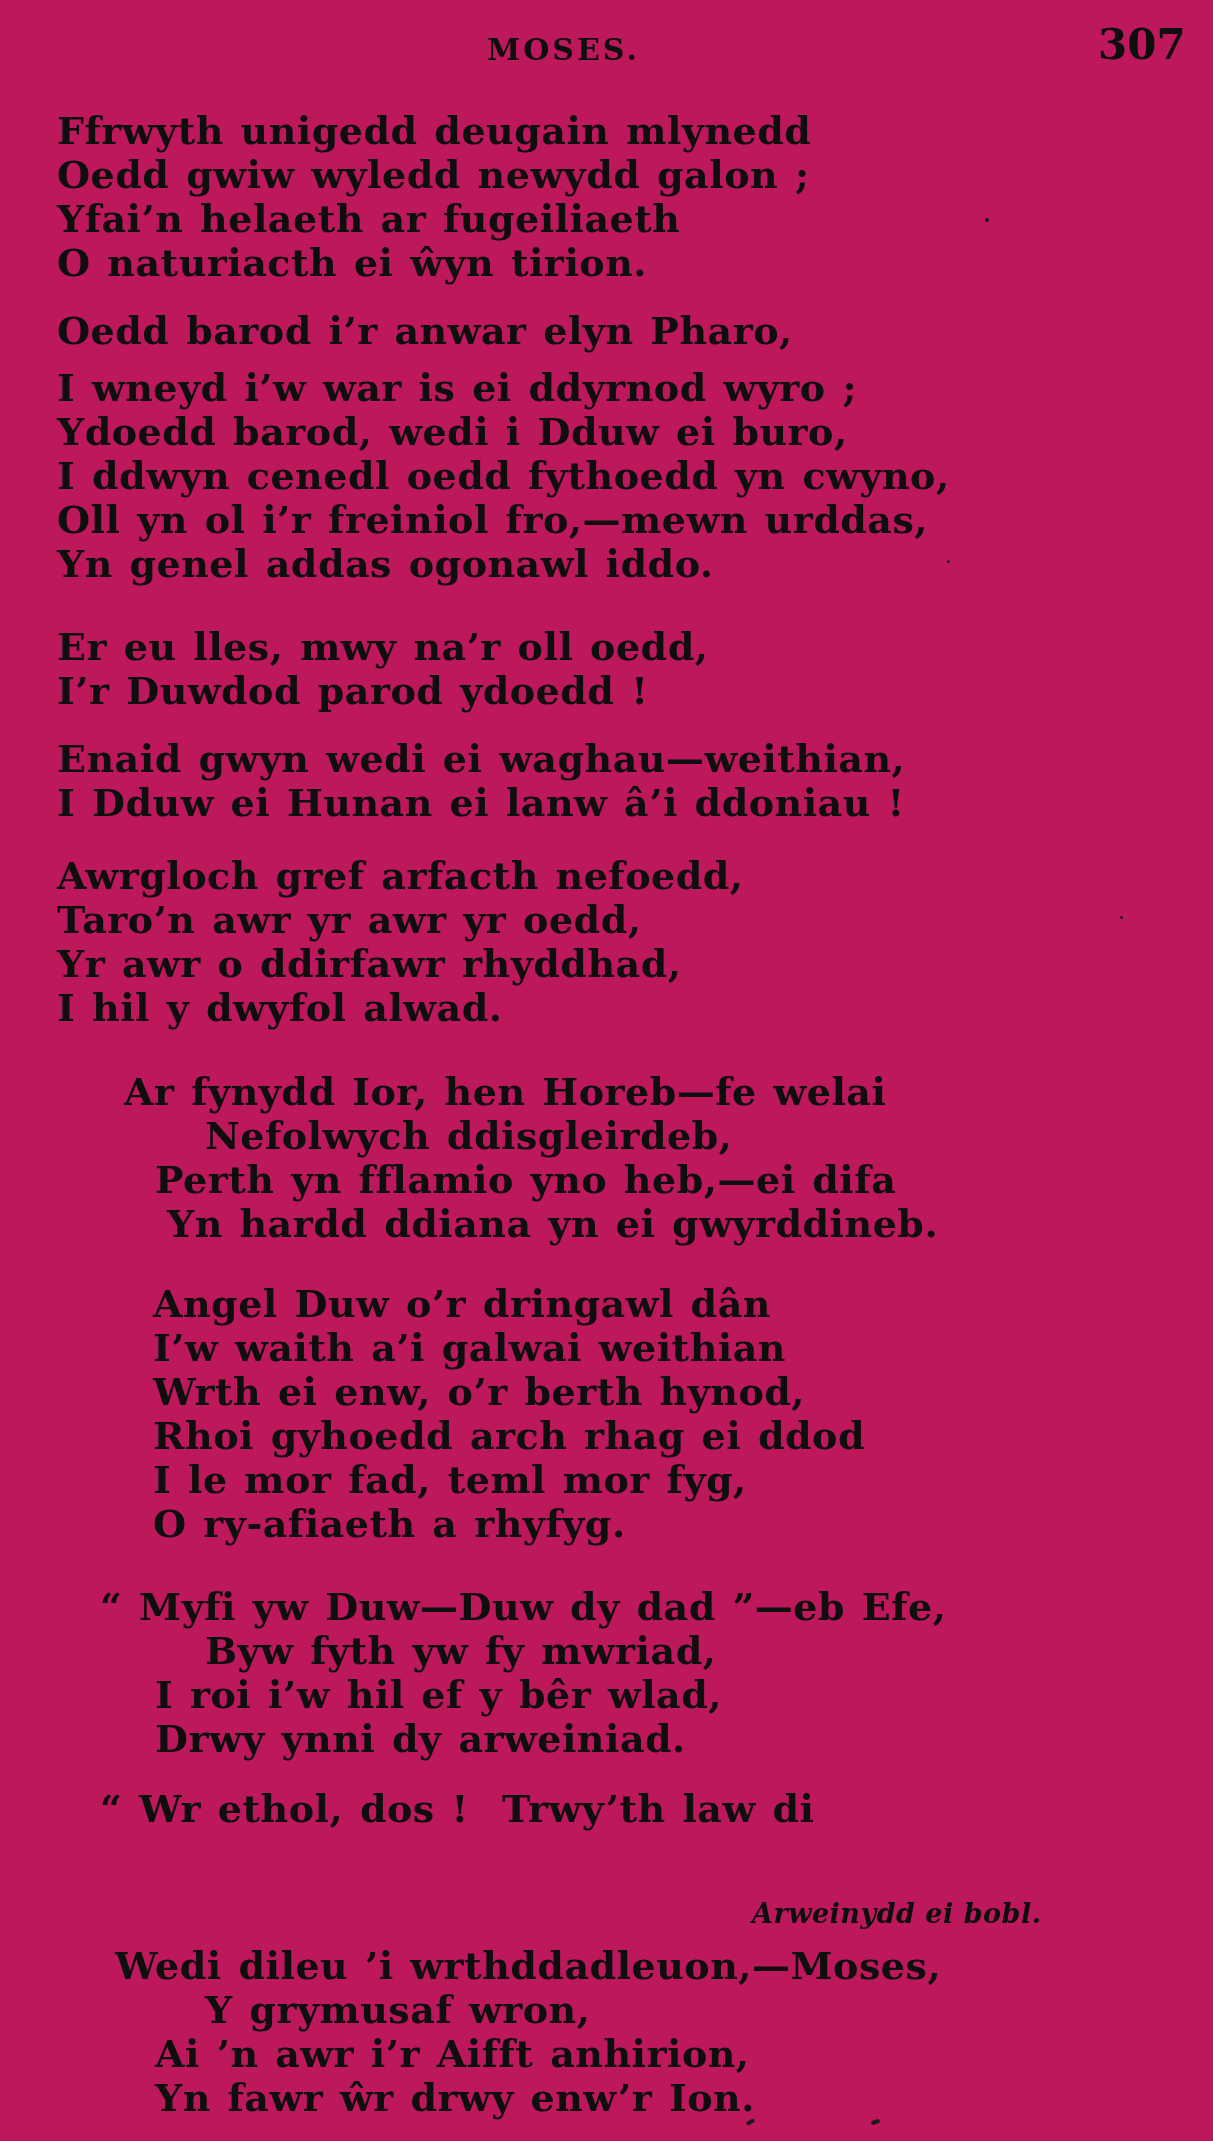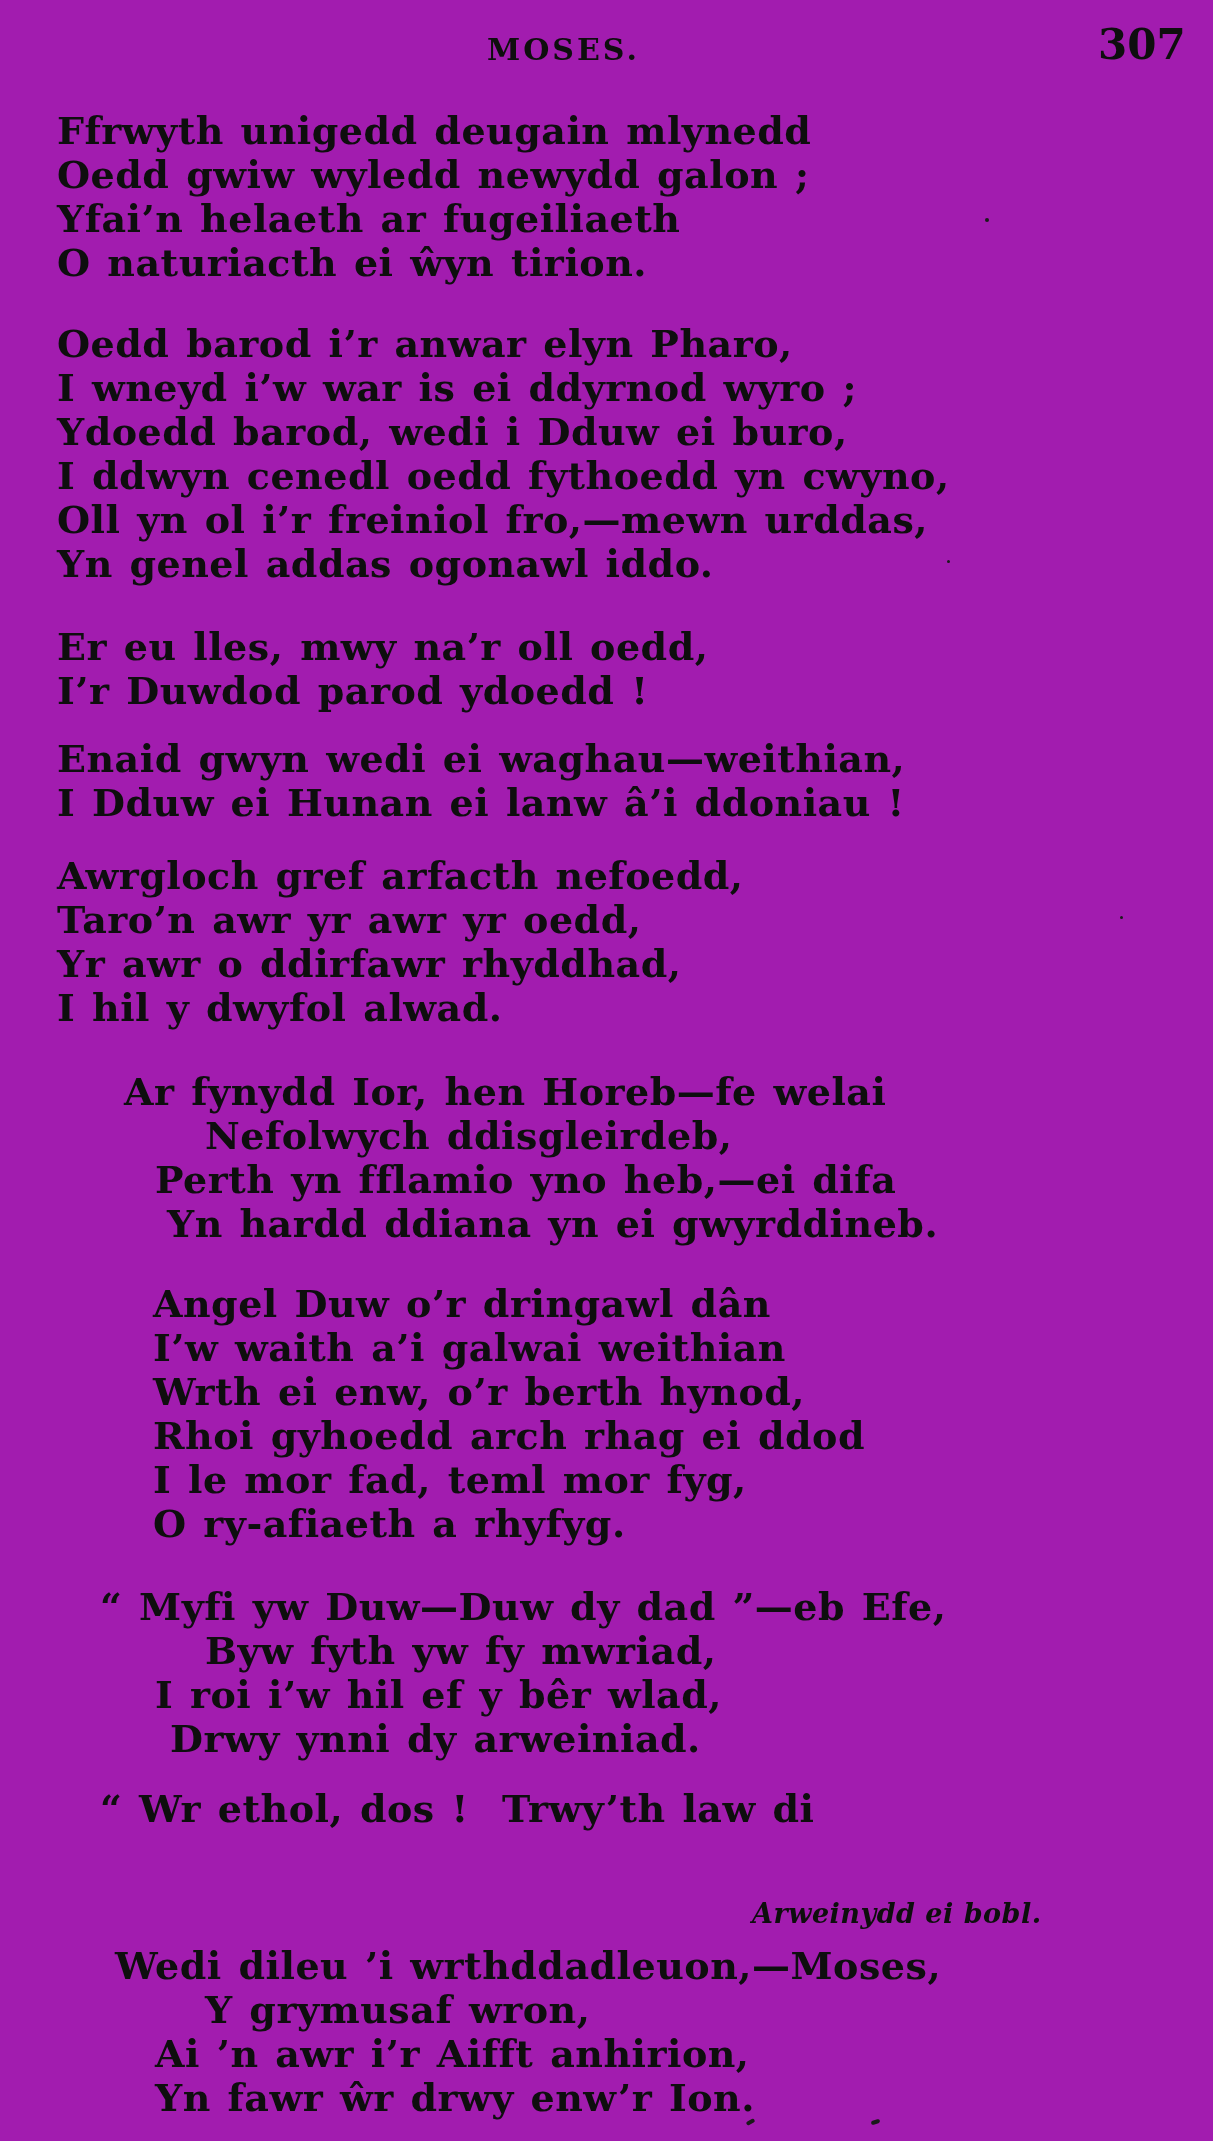--- a/index.html
+++ b/index.html
@@ -1,19 +1,19 @@
 <!DOCTYPE html>
 <html><head>
 <meta charset="utf-8">
 <style>
   html,body{margin:0;padding:0;background:#e8e8e8;}
   .page{
     position:relative;
     width:1213px;height:2141px;
-    background:#a21caf;
+    background:#be185d;
     overflow:hidden;
     font-family:"DejaVu Serif","Liberation Serif",serif;
     color:#0e0e0e;
   }
   .running-title{
     position:absolute;
     left:487px;top:32px;
     font-size:30px;font-weight:bold;
     letter-spacing:3px;
     white-space:pre;
@@ -64,21 +64,21 @@
   <div class="page-number">307</div>
 
   <div class="poem">
       <div class="stanza">
         <div class="line" style="left: 57px; top: 112px;">Ffrwyth unigedd deugain mlynedd</div>
         <div class="line" style="left: 57px; top: 156px;">Oedd gwiw wyledd newydd galon ;</div>
         <div class="line" style="left: 57px; top: 200px;">Yfai’n helaeth ar fugeiliaeth</div>
         <div class="line" style="left: 57px; top: 244px;">O naturiacth ei ŵyn tirion.</div>
       </div>
       <div class="stanza">
-        <div class="line" style="left: 57px; top: 325px;">Oedd barod i’r anwar elyn Pharo,</div>
+        <div class="line" style="left: 57px; top: 312px;">Oedd barod i’r anwar elyn Pharo,</div>
         <div class="line" style="left: 57px; top: 369px;">I wneyd i’w war is ei ddyrnod wyro ;</div>
         <div class="line" style="left: 57px; top: 413px;">Ydoedd barod, wedi i Dduw ei buro,</div>
         <div class="line" style="left: 57px; top: 457px;">I ddwyn cenedl oedd fythoedd yn cwyno,</div>
         <div class="line" style="left: 57px; top: 501px;">Oll yn ol i’r freiniol fro,—mewn urddas,</div>
         <div class="line" style="left: 57px; top: 545px;">Yn genel addas ogonawl iddo.</div>
       </div>
       <div class="stanza">
         <div class="line" style="left: 57px; top: 628px;">Er eu lles, mwy na’r oll oedd,</div>
         <div class="line" style="left: 57px; top: 672px;">I’r Duwdod parod ydoedd !</div>
       </div>
@@ -103,21 +103,21 @@
         <div class="line" style="left: 153px; top: 1329px;">I’w waith a’i galwai weithian</div>
         <div class="line" style="left: 153px; top: 1373px;">Wrth ei enw, o’r berth hynod,</div>
         <div class="line" style="left: 153px; top: 1417px;">Rhoi gyhoedd arch rhag ei ddod</div>
         <div class="line" style="left: 153px; top: 1461px;">I le mor fad, teml mor fyg,</div>
         <div class="line" style="left: 153px; top: 1505px;">O ry-afiaeth a rhyfyg.</div>
       </div>
       <div class="stanza">
         <div class="line" style="left: 100px; top: 1588px;">“ Myfi yw Duw—Duw dy dad ”—eb Efe,</div>
         <div class="line" style="left: 205px; top: 1632px;">Byw fyth yw fy mwriad,</div>
         <div class="line" style="left: 155px; top: 1676px;">I roi i’w hil ef y bêr wlad,</div>
-        <div class="line" style="left: 170px; top: 1720px;">Drwy ynni dy arweiniad.</div>
+        <div class="line" style="left: 155px; top: 1720px;">Drwy ynni dy arweiniad.</div>
       </div>
       <div class="stanza">
         <div class="line" style="left: 100px; top: 1790px;">“ Wr ethol, dos !  Trwy’th law di</div>
       </div>
       <div class="stanza">
         <div class="line" style="left: 115px; top: 1947px;">Wedi dileu ’i wrthddadleuon,—Moses,</div>
         <div class="line" style="left: 205px; top: 1991px;">Y grymusaf wron,</div>
         <div class="line" style="left: 155px; top: 2035px;">Ai ’n awr i’r Aifft anhirion,</div>
         <div class="line" style="left: 155px; top: 2079px;">Yn fawr ŵr drwy enw’r Ion.</div>
       </div>

